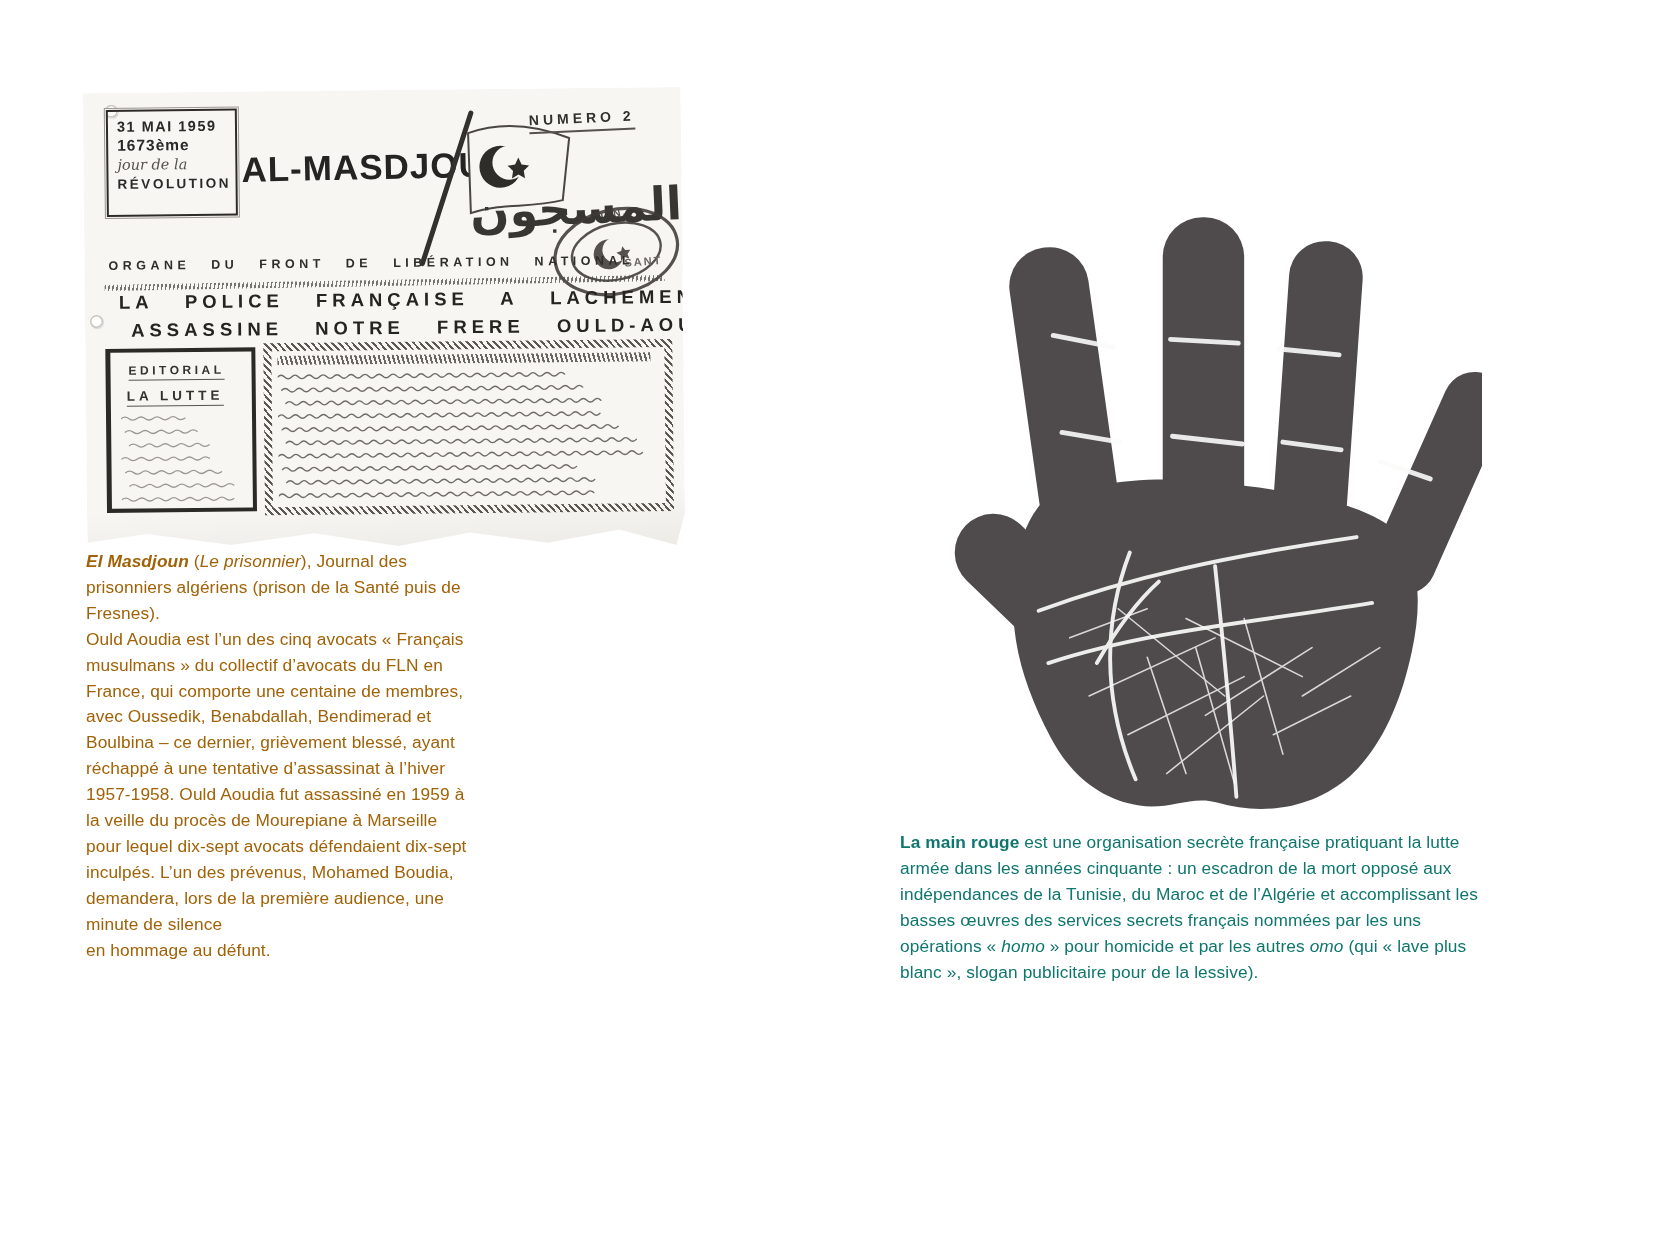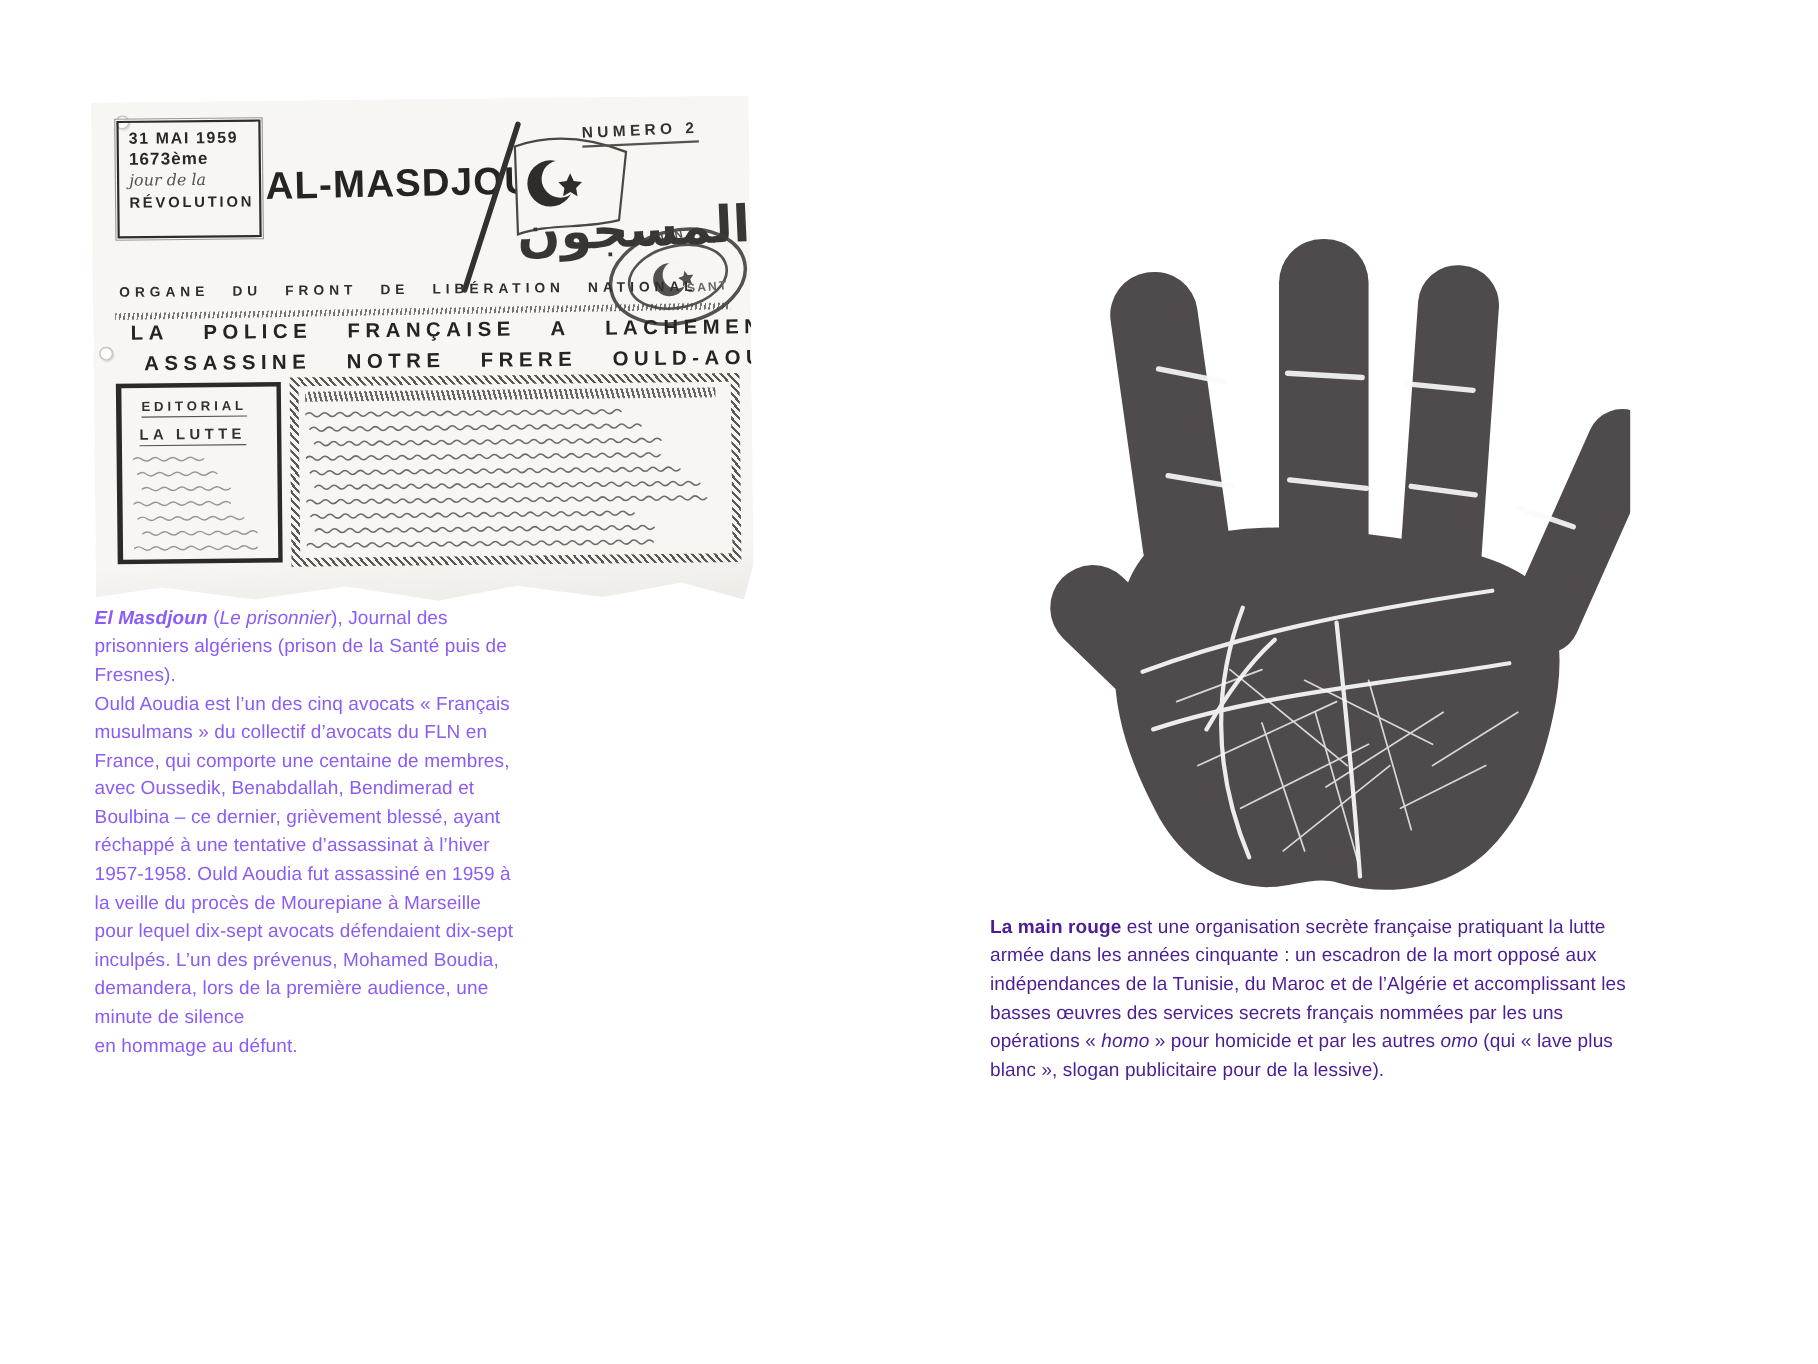--- a/index.html
+++ b/index.html
@@ -63,35 +63,35 @@
     display:inline-block; border-bottom:1.5px solid #56534e; padding-bottom:2px; margin:8px 0 6px 6px; }
 
   .hwbox { position:absolute; left:178px; top:252px; width:409px; height:172px;
     background:repeating-linear-gradient(48deg,#5b5852 0 2px, rgba(0,0,0,0) 2px 5px); padding:8px; }
   .hwbox-inner { width:100%; height:100%; background:#f7f6f3; padding:5px 6px; }
   .scribble-band { height:9px; width:98%; opacity:0.85; margin-bottom:4px;
     background:repeating-linear-gradient(75deg,#504d48 0 2px, transparent 2px 4.5px); }
 
   
   .left-caption { position:absolute; left:86px; top:549px; width:382px;
-    font-size:17.3px; line-height:25.9px; color:#8b5cf6; letter-spacing:0.1px; }
+    font-size:17.3px; line-height:25.9px; color:#a16207; letter-spacing:0.1px; }
   .left-caption p { margin:0; }
   .bi { font-weight:700; font-style:italic; }
   .it { font-style:italic; }
   .bd { font-weight:700; }
 
   .pagenum { position:absolute; top:1176px; width:100px; text-align:center;
     font-size:15px; color:#b91c1c; }
   .pn-left { left:349px; }
   .pn-right { left:1205px;margin-top:28px; }
 
   
   .handprint { position:absolute; left:890px; top:192px; width:592px; height:630px; }
   .right-caption { position:absolute; left:900px; top:830px; width:580px;
-    font-size:17.3px; line-height:25.9px; color:#4c1d95; letter-spacing:0.1px; }
+    font-size:17.3px; line-height:25.9px; color:#0f766e; letter-spacing:0.1px; }
 </style>
 </head>
 <body>
 
 <div class="spread">
 
   <div class="paper">
     <div class="hole hole1"></div>
     <div class="hole hole2"></div>
 

